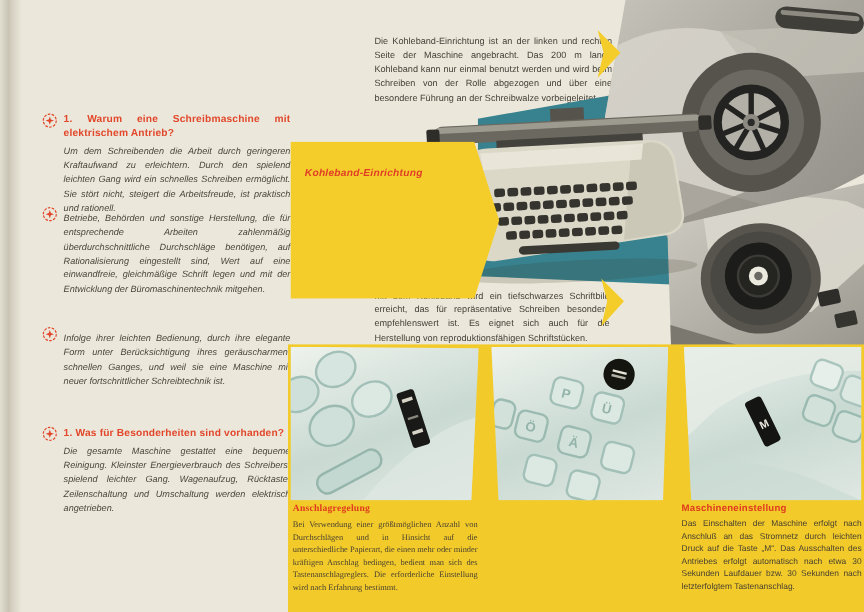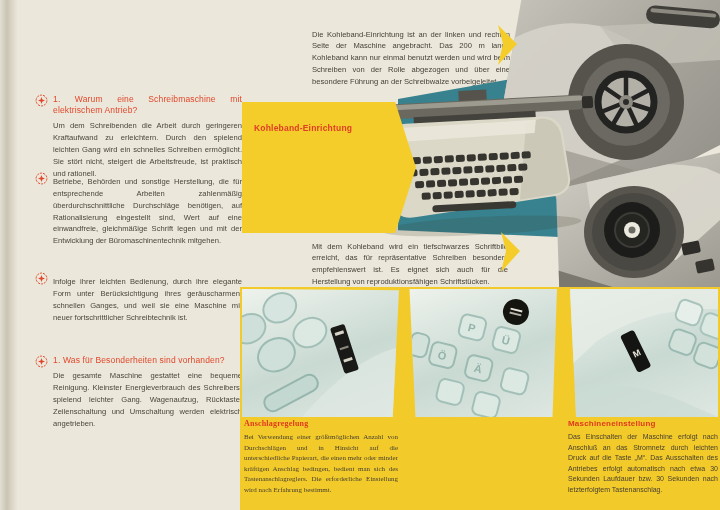--- a/index.html
+++ b/index.html
@@ -10,26 +10,26 @@
   }
   .fold{
     position:absolute;left:0;top:0;width:18px;height:100%;
     background:linear-gradient(90deg,#e3dfd1 0px,#c9c4b4 7px,#d8d3c4 11px,#ebe7da 18px);
   }
 
   
   .faq-block{position:absolute;left:36px;width:206px;}
   .faq-icon{position:absolute;left:-1px;top:0;}
   .faq-q{
-    margin:0;padding-left:17px;color:#e2472b;font-size:8.5px;font-weight:normal;
+    margin:0;padding-left:17px;color:#e2472b;font-size:8.5px;font-weight:bold;
     line-height:1.32;text-align:justify;letter-spacing:.15px;
   }
   .faq-a{
     margin:4px 0 0;padding-left:17px;font-size:7.6px;line-height:1.56;
-    text-align:justify;color:#4a463c;
+    text-align:justify;color:#4a463c;font-style:italic;
   }
 
   
   .intro{
     position:absolute;left:312px;top:21px;width:198px;
     font-size:7.6px;line-height:1.56;text-align:justify;color:#46423a;
   }
   .arrow{position:absolute;}
 
   
@@ -54,24 +54,25 @@
     position:absolute;left:556px;top:150px;width:164px;height:139px;
     background:linear-gradient(150deg,#d2cfc6 0%,#b5b2aa 55%,#9b988f 100%);
     clip-path:polygon(0 28%,100% 2%,100% 100%,2% 100%);
     z-index:3;
   }
   .typewriter{position:absolute;left:358px;top:86px;width:238px;height:152px;
     transform:rotate(-3deg);z-index:4;}
 
   
   .kbox{
-    position:absolute;left:242px;top:102px;width:174px;height:131px;
+    position:absolute;left:242px;top:118px;width:174px;height:131px;
     background:#f4cd2b;
     clip-path:polygon(0 0,88% 0,100% 50%,88% 100%,0 100%);
     z-index:5;
+    font-style:italic;
   }
   .kbox-inner{padding:21px 28px 0 12px;}
   .kbox-title{margin:0 0 6px;color:#e03d26;font-size:8.5px;font-weight:bold;letter-spacing:.2px;}
   .kbox-text{margin:0;font-size:7.6px;line-height:1.72;color:#4a4134;text-align:justify;}
 
   
   .mid-note{
     position:absolute;left:312px;top:233px;width:196px;
     font-size:7.6px;line-height:1.55;text-align:justify;color:#46423a;z-index:4;
   }

